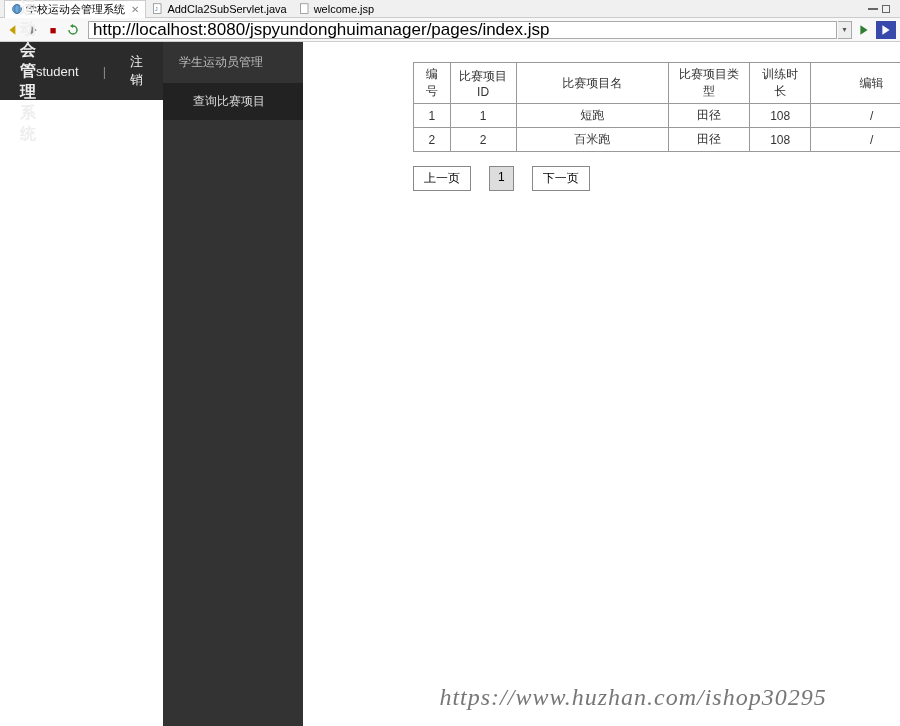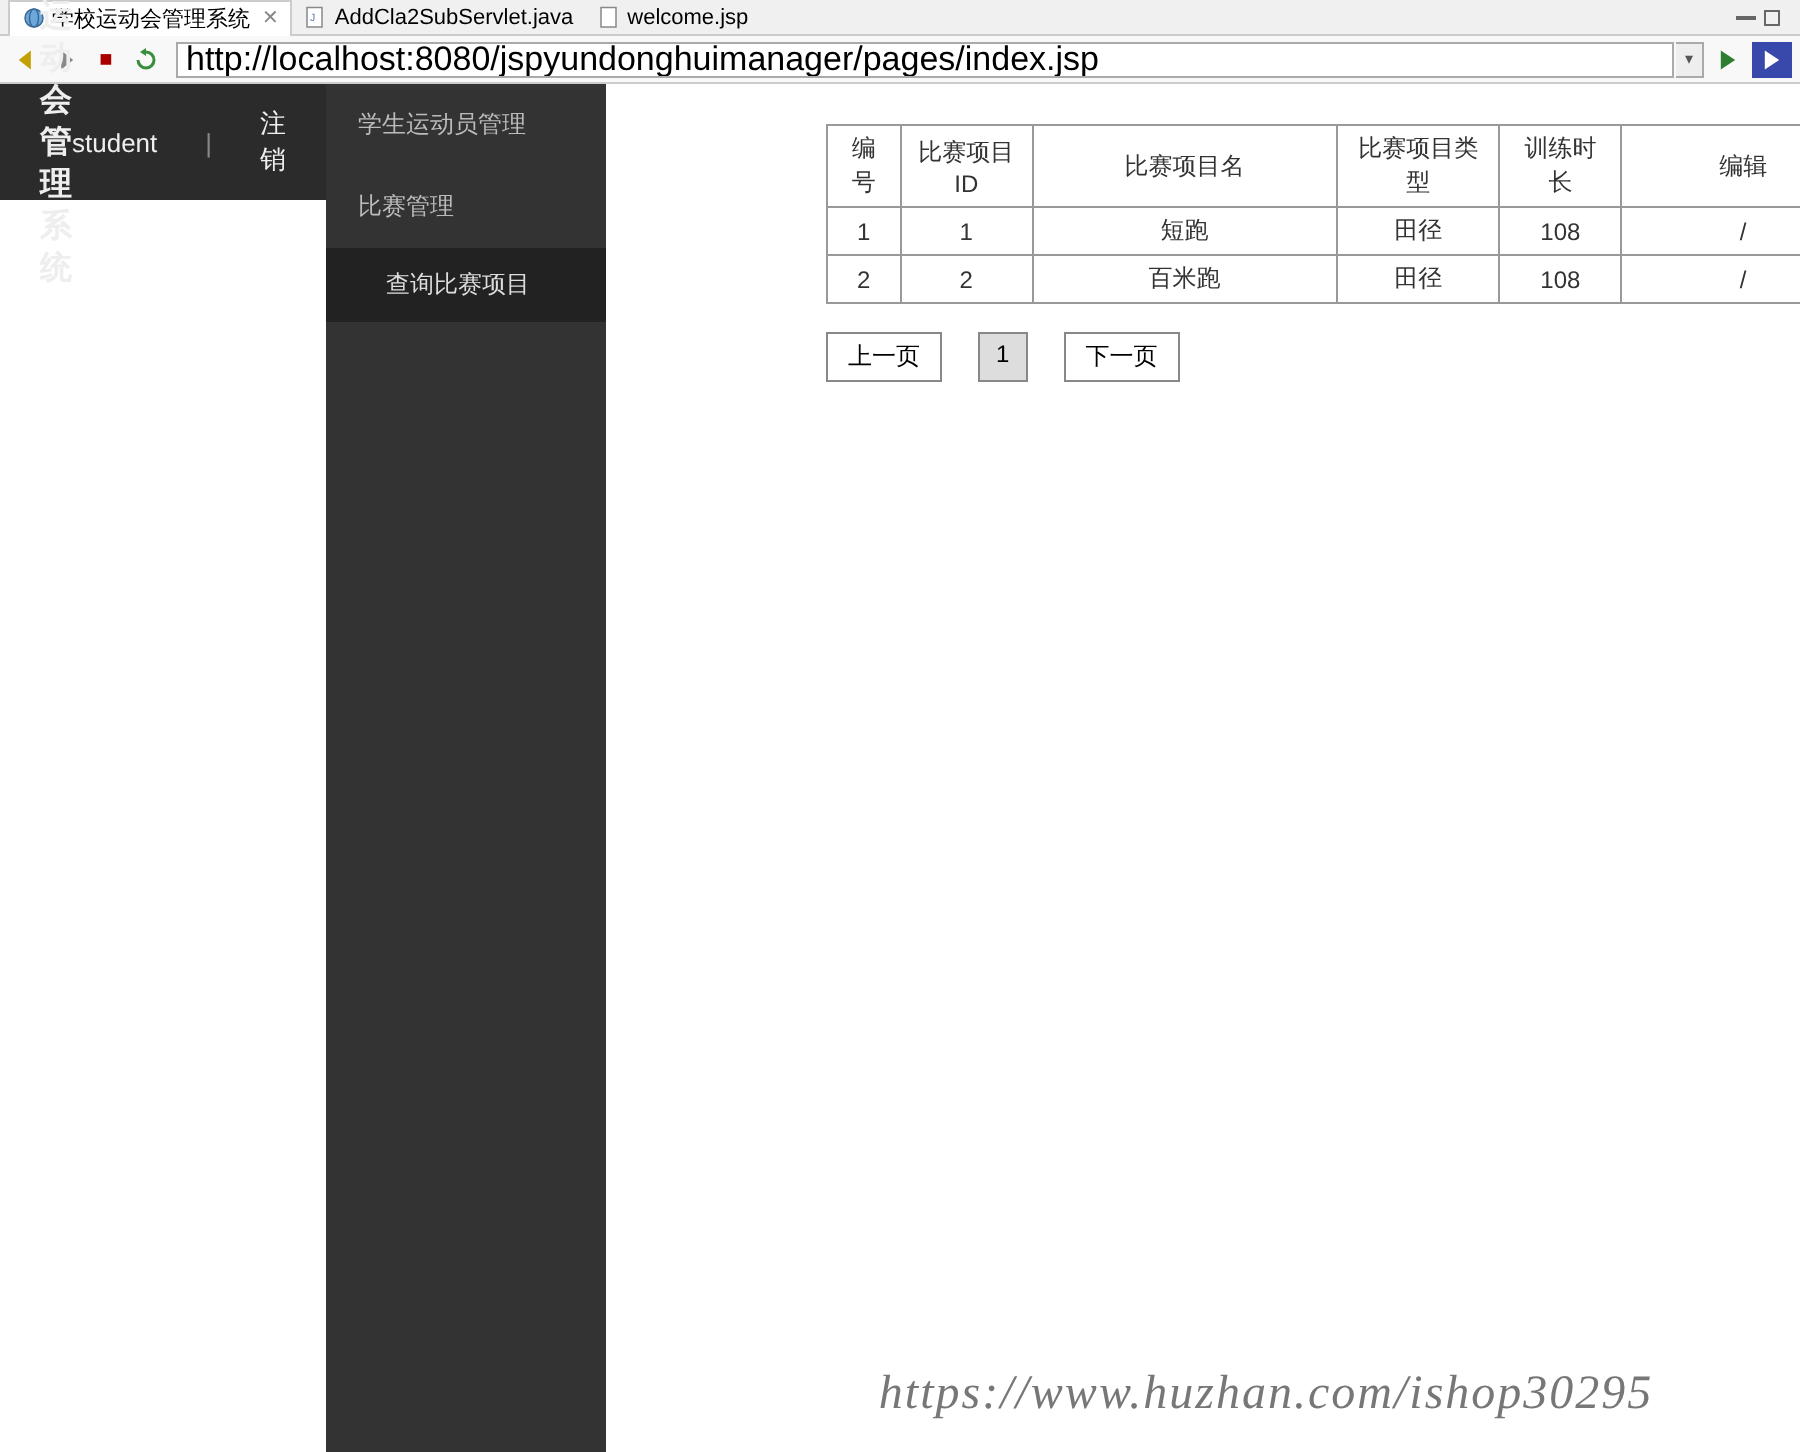--- a/index.html
+++ b/index.html
@@ -134,21 +134,20 @@
     <div class="app-user">
       <span>student</span>
       <span class="divider">|</span>
       <span>注销</span>
     </div>
   </div>
 
   <div class="app-body">
     <div class="sidebar">
       <div class="side-item">学生运动员管理</div>
-      <div class="side-item">比赛管理</div>
       <div class="side-sub">查询比赛项目</div>
     </div>
 
     <div class="main">
 
       <table class="data-table">
         <thead>
           <tr>
             <th class="col-id">编号</th>
             <th class="col-pid">比赛项目ID</th>

